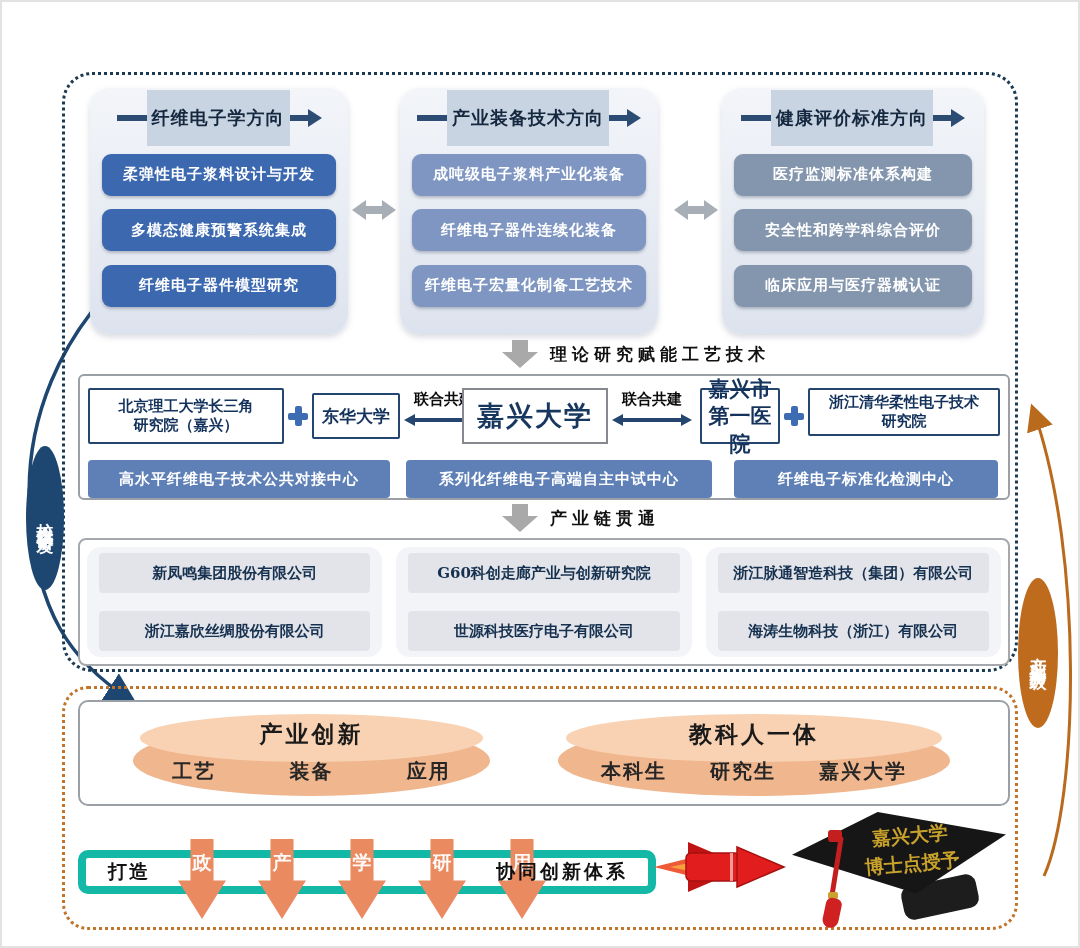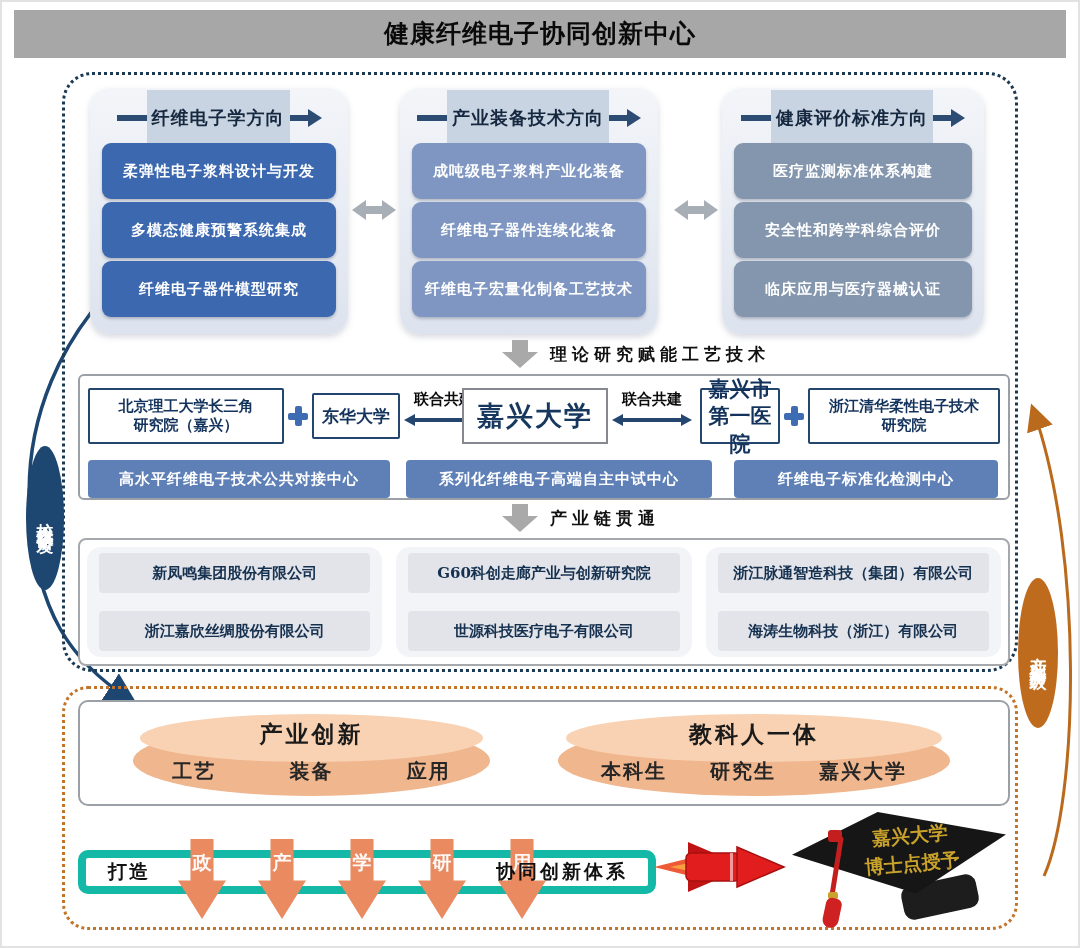--- a/index.html
+++ b/index.html
@@ -19,21 +19,21 @@
        display:flex;flex-direction:column;padding:12px 12px 14px;box-sizing:border-box;}
   .colpos1{left:90px;width:258px}.colpos2{left:400px;width:258px}.colpos3{left:722px;width:262px}
   .col-header{display:flex;align-items:center;justify-content:center;height:36px;margin-bottom:4px;}
   .hline{width:30px;height:6px;background:#2c4c74;flex:none;}
   .hlabel{background:#c9d4e2;padding:18px 5px;font-size:18px;font-weight:bold;color:#15283f;
           letter-spacing:1px;line-height:1.15;white-space:nowrap;}
   .harrow{display:flex;align-items:center;flex:none;}
   .hl2{width:18px;height:6px;background:#2c4c74;}
   .htri{width:0;height:0;border-left:14px solid #2c4c74;border-top:9px solid transparent;border-bottom:9px solid transparent;}
   .col-items{flex:1;display:flex;flex-direction:column;justify-content:space-evenly;}
-  .citem{height:56px;border-radius:9px;display:flex;align-items:center;justify-content:center;
+  .citem{height:42px;border-radius:9px;display:flex;align-items:center;justify-content:center;
          color:#fff;font-weight:bold;font-size:15px;letter-spacing:1px;white-space:nowrap;
          box-shadow:0 2px 3px rgba(80,90,110,.35);}
   .tone1{background:#3c68af}.tone2{background:#7e96c1}.tone3{background:#8496ae}
   
   .hdouble{position:absolute;display:flex;align-items:center;}
   .hd-l{width:0;height:0;border-right:14px solid #a7aeb6;border-top:10px solid transparent;border-bottom:10px solid transparent;}
   .hd-bar{width:16px;height:8px;background:#a7aeb6;}
   .hd-r{width:0;height:0;border-left:14px solid #a7aeb6;border-top:10px solid transparent;border-bottom:10px solid transparent;}
   
   .flow{position:absolute;display:flex;align-items:center;gap:12px;}
@@ -124,21 +124,20 @@
         <path d="M0,0 L9,4.5 L0,9 z" fill="#1d4670"></path>
       </marker>
       <marker id="morange" markerWidth="9" markerHeight="9" refX="6" refY="4.5" orient="auto">
         <path d="M0,0 L9,4.5 L0,9 z" fill="#b96a1c"></path>
       </marker>
     </defs>
     <path d="M 152 252 C 52 330, 24 432, 30 512 C 36 612, 72 662, 128 698" stroke="#1d4670" stroke-width="3.5" fill="none" marker-end="url(#mblue)"></path>
     <path d="M 1044 876 C 1078 800, 1084 556, 1034 412" stroke="#b96a1c" stroke-width="3" fill="none" marker-end="url(#morange)"></path>
   </svg>
 
-  <div class="titlebar">健康纤维电子协同创新中心</div>
 
   <div class="topbox"></div>
 
   <div class="col colpos1">
     <div class="col-header">
       <span class="hline"></span>
       <span class="hlabel">纤维电子学方向</span>
       <span class="harrow">
           <span class="hl2"></span>
           <span class="htri"></span>
@@ -226,21 +225,21 @@
           <span class="dbl-bar"></span>
           <span class="dbl-r"></span>
         </span>
     </div>
     <div class="pbox" style="left:620px;top:12px;width:80px;height:56px;font-size:21px">嘉兴市
 第一医院</div>
     <span class="plusicon" style="left:704px;top:30px">
         <i class="pv"></i>
         <i class="ph"></i>
       </span>
-    <div class="pbox" style="left:728px;top:12px;width:192px;height:56px;font-size:15px">浙江清华柔性电子技术
+    <div class="pbox" style="left:728px;top:12px;width:192px;height:48px;font-size:15px">浙江清华柔性电子技术
 研究院</div>
     <div class="cbox" style="left:8px;width:302px">高水平纤维电子技术公共对接中心</div>
     <div class="cbox" style="left:326px;width:306px">系列化纤维电子高端自主中试中心</div>
     <div class="cbox" style="left:654px;width:264px">纤维电子标准化检测中心</div>
   </div>
 
   <div class="flow" style="left:502px;top:504px">
     <span class="dna">
         <span class="dna-stem"></span>
         <span class="dna-head"></span>

